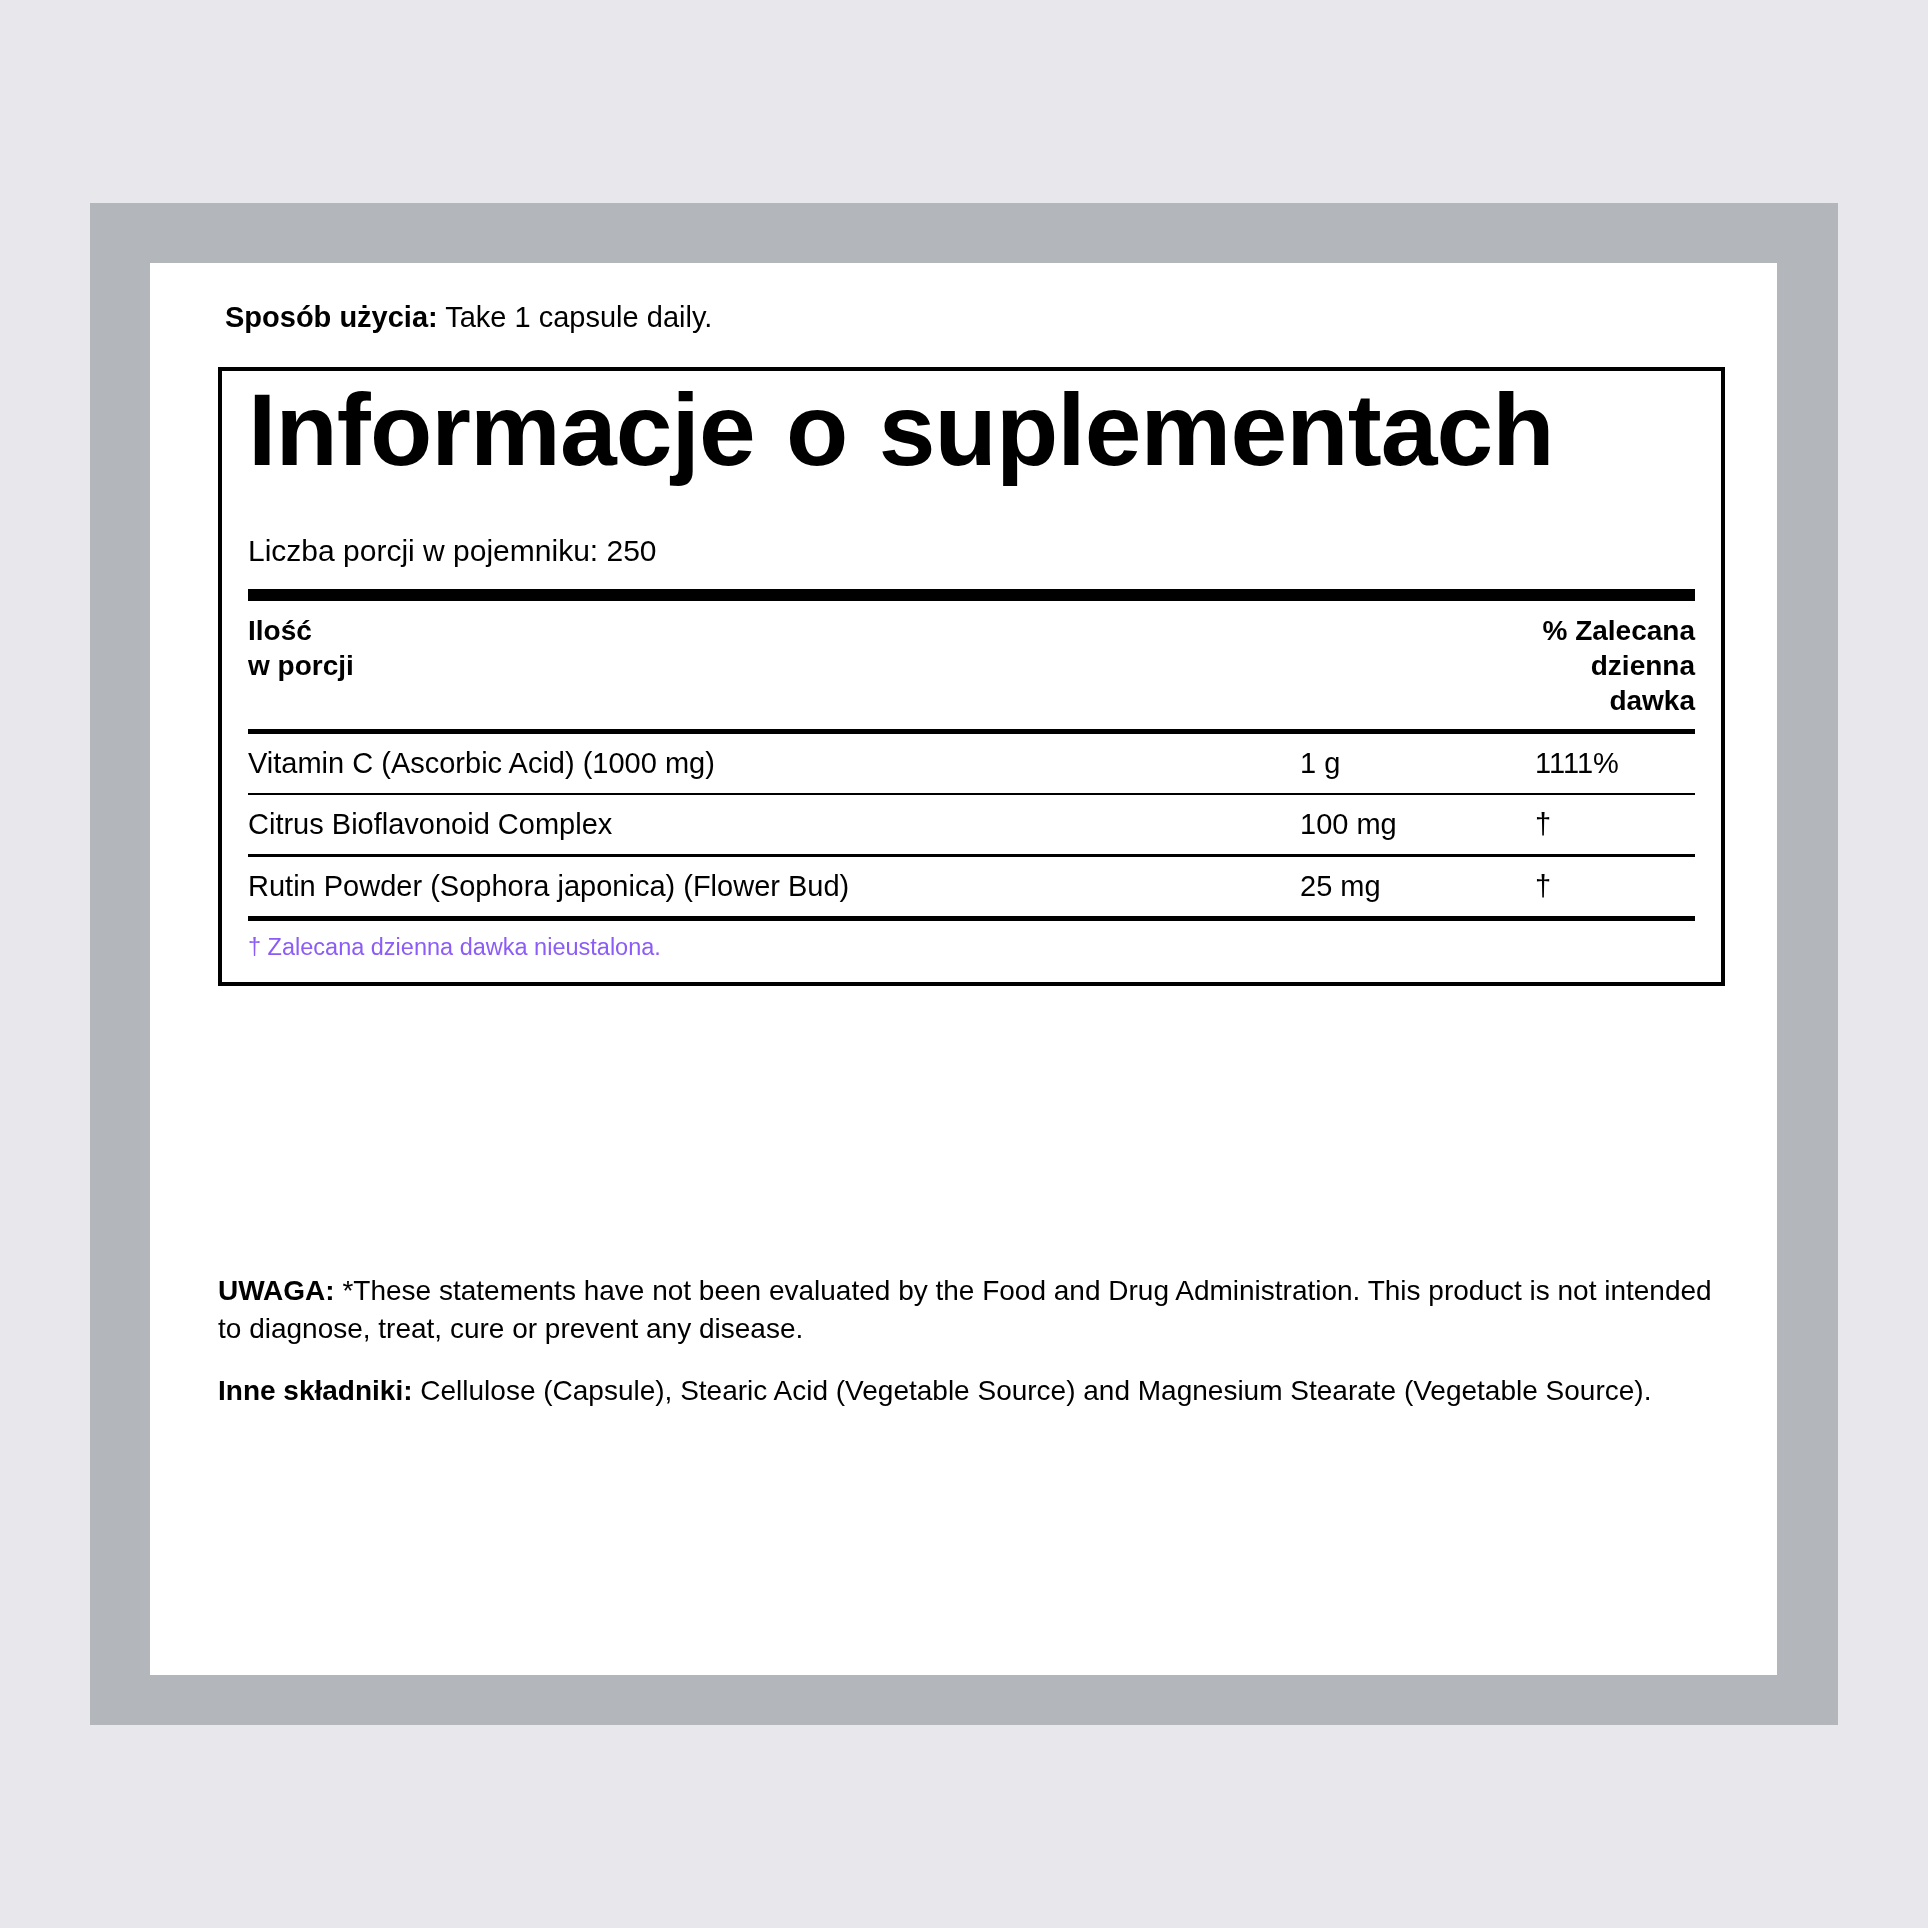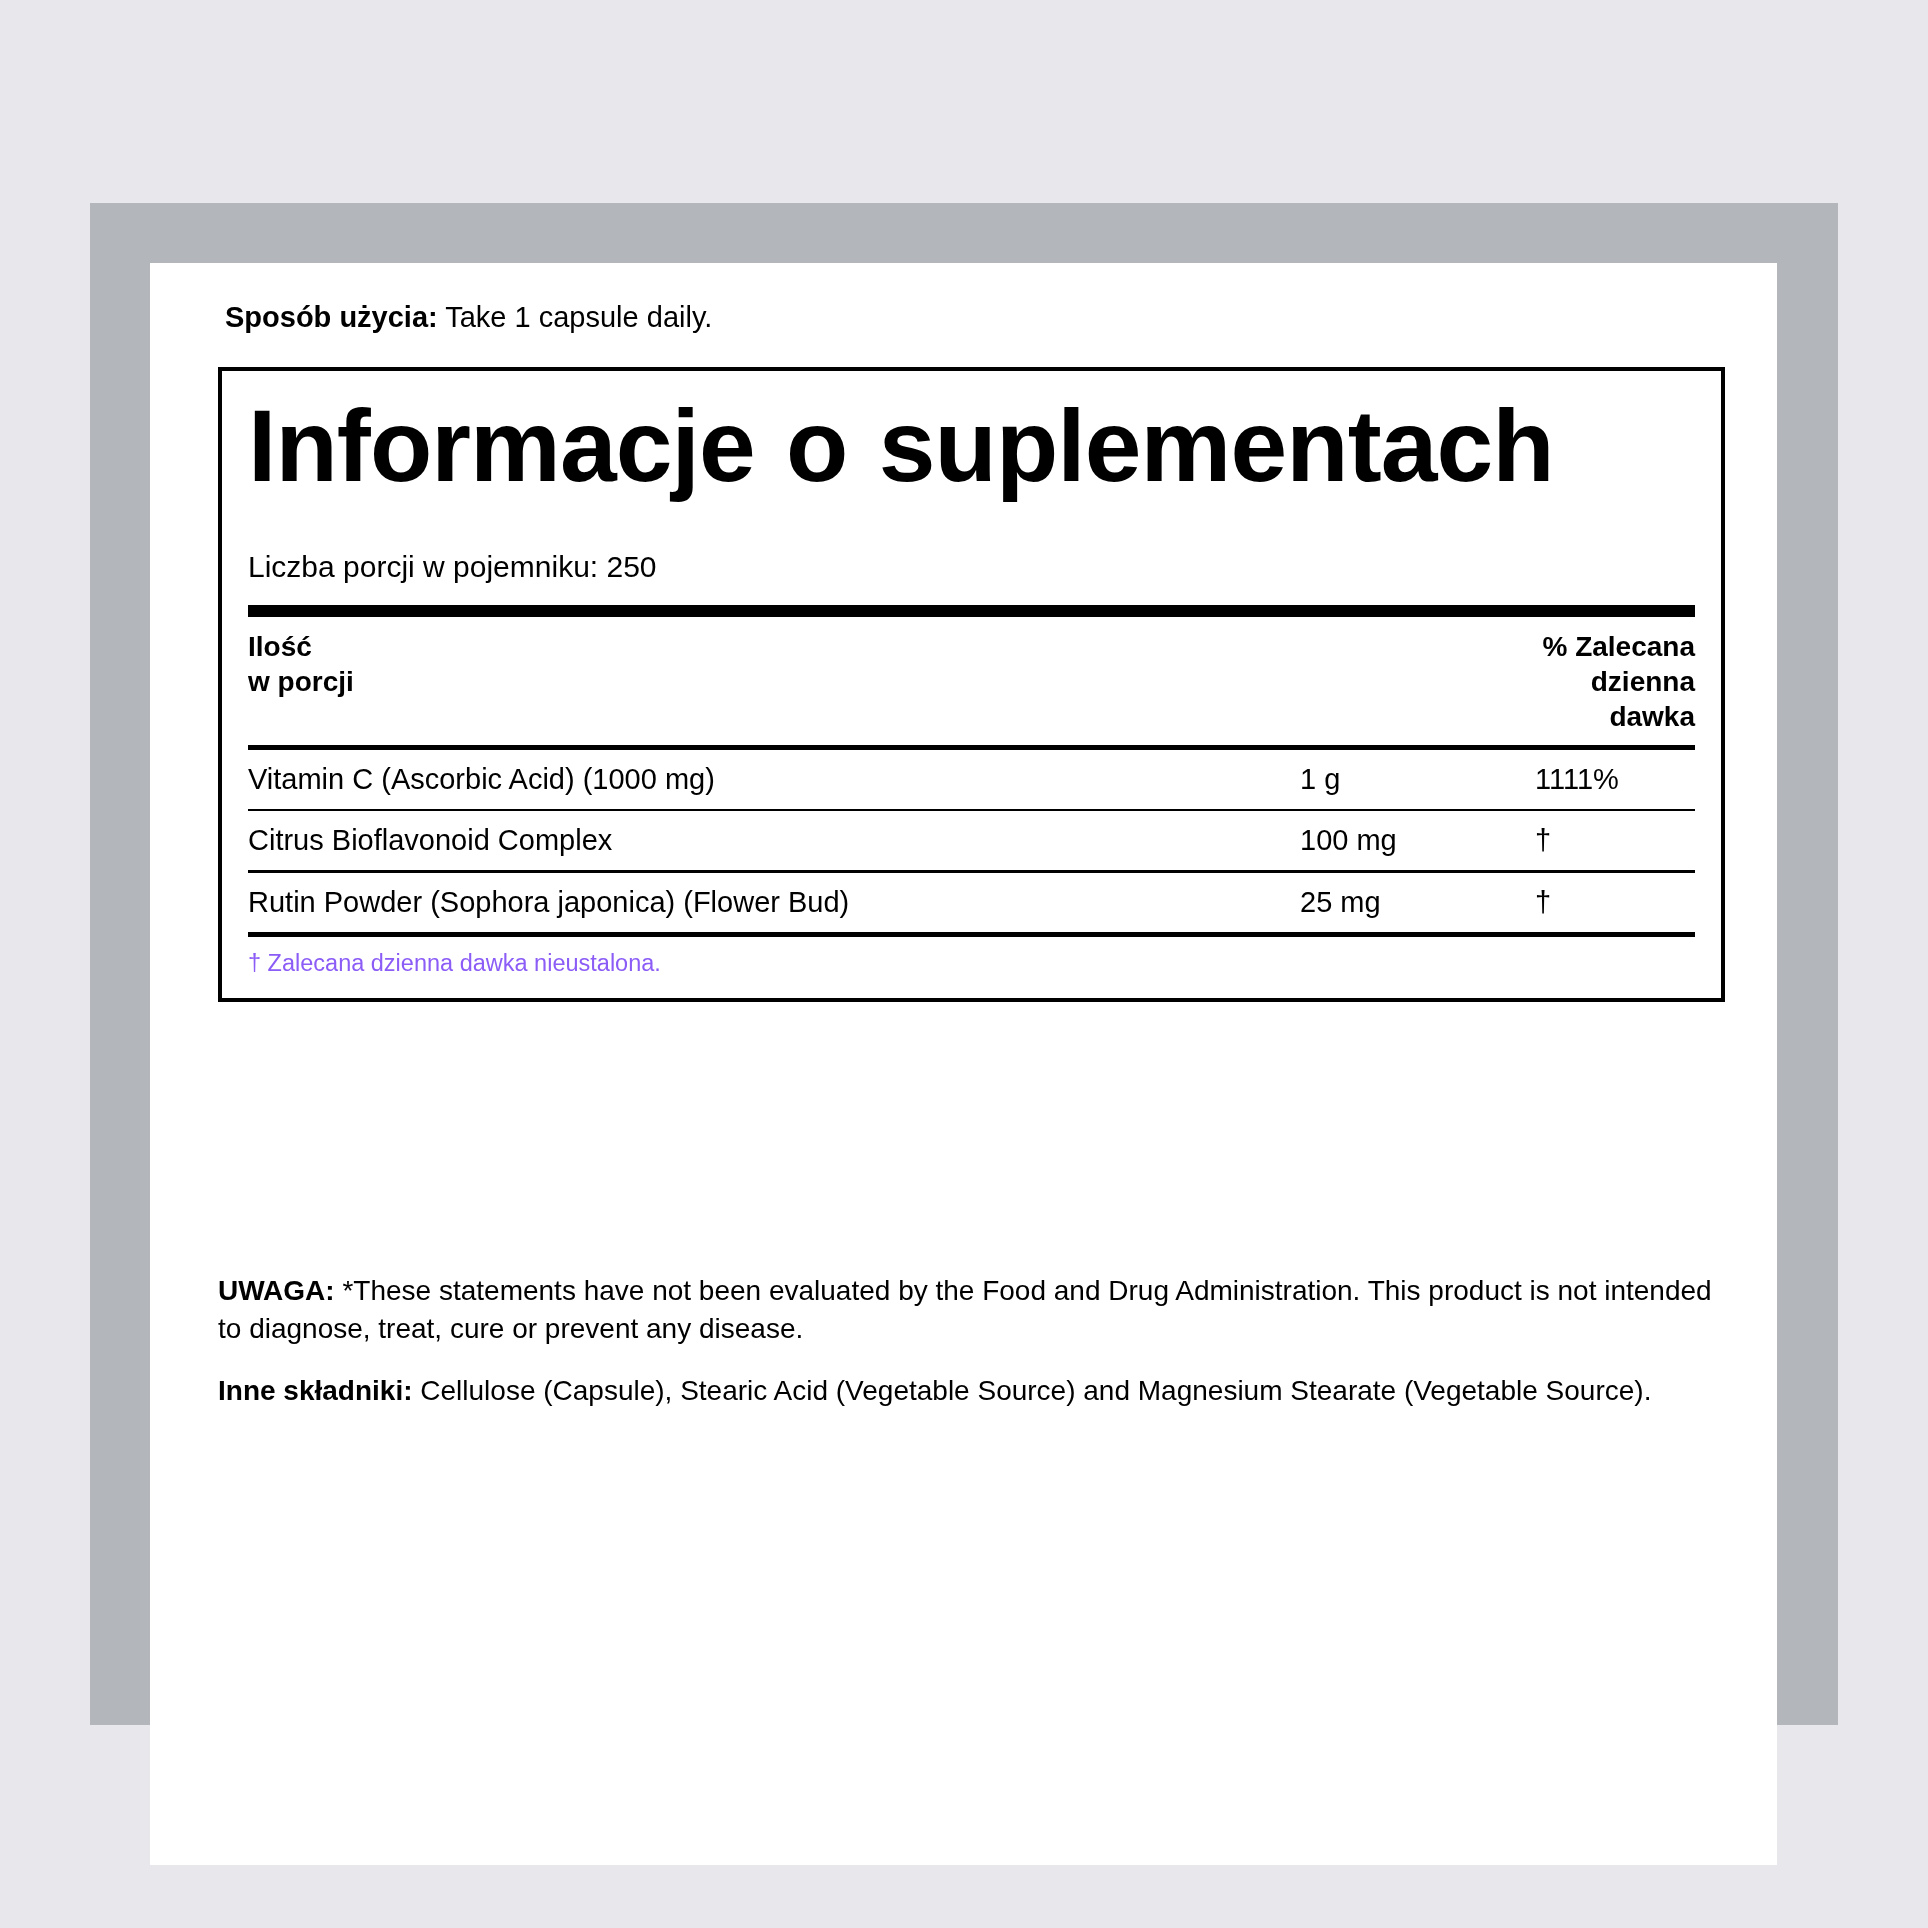--- a/index.html
+++ b/index.html
@@ -21,21 +21,21 @@
     width: 1748px;
     height: 1522px;
     background: #b3b6ba;
   }
 
   .inner-panel {
     position: absolute;
     left: 60px;
     top: 60px;
     width: 1627px;
-    height: 1602px;
+    height: 1412px;
     background: #ffffff;
   }
 
   .directions {
     position: absolute;
     left: 75px;
     top: 36px;
     font-size: 29px;
     color: #000;
     line-height: 1.3;
@@ -45,21 +45,21 @@
   }
 
   .facts-box {
     position: absolute;
     left: 68px;
     top: 104px;
     width: 1507px;
     box-sizing: border-box;
     border: 4.7px solid #000;
     background: #fff;
-    padding: 17px 26px 21px 26px;
+    padding: 1px 26px 21px 26px;
   }
 
   .facts-title {
     font-size: 102px;
     font-weight: bold;
     line-height: 1.02;
     letter-spacing: -0.9px;
     color: #000;
     margin: 5.6px 0 0 0;
     word-spacing: 3.8px;

